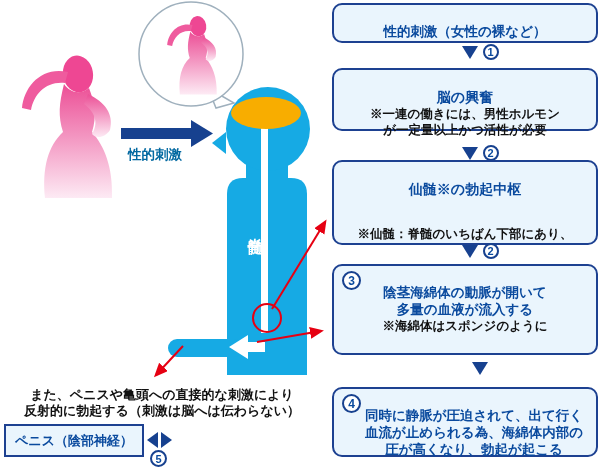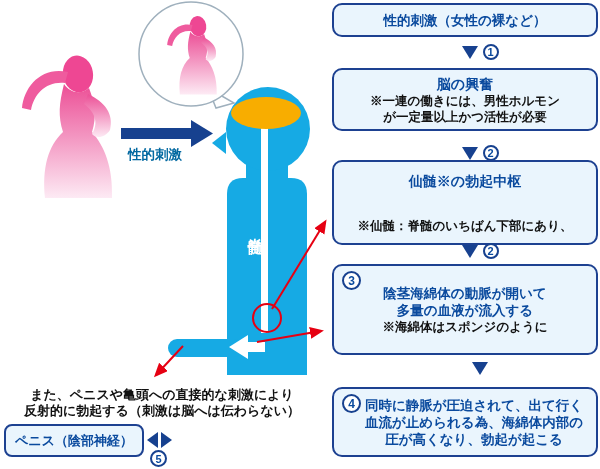--- a/index.html
+++ b/index.html
@@ -3,21 +3,21 @@
 <meta charset="utf-8">
 <style>
   html,body{margin:0;padding:0;background:#fff;}
   .stage{position:relative;width:600px;height:469px;background:#fff;overflow:hidden;
          font-family:"Liberation Sans", sans-serif;}
   .stage svg.art{position:absolute;left:0;top:0;}
 
   
   .fbox{position:absolute;left:332px;width:266px;background:#eaf5fd;border:2px solid #1d4191;
         border-radius:10px;box-sizing:border-box;display:flex;flex-direction:column;
-        justify-content:center;text-align:center;padding:8px 6px;}
+        justify-content:flex-start;text-align:center;padding:18px 6px;}
   .fbox .t{color:#0a4a9e;font-weight:bold;font-size:13.5px;line-height:17px;}
   .fbox .t.big{font-size:14px;line-height:18px;}
   .fbox .n{color:#111;font-weight:bold;font-size:12.5px;line-height:16px;}
   .badge{position:absolute;left:8px;top:5px;width:19px;height:19px;border:2px solid #17418f;
          border-radius:50%;background:#fff;color:#0a4a9e;font-size:12px;font-weight:bold;
          display:flex;align-items:center;justify-content:center;box-sizing:border-box;}
   .marker{position:absolute;left:380px;width:200px;display:flex;align-items:center;
           justify-content:center;gap:5px;}
   .tri{width:0;height:0;border-left:8px solid transparent;border-right:8px solid transparent;
        border-top:13px solid #17418f;}
@@ -27,21 +27,21 @@
 
   
   .stim-label{position:absolute;left:128px;top:146px;font-size:13.5px;font-weight:bold;color:#0369a1;}
   .spine-label{position:absolute;left:245px;top:226px;writing-mode:vertical-rl;color:#fff;
                font-size:15px;font-weight:bold;letter-spacing:2px;}
 
   
   .caption{position:absolute;left:0;top:387px;width:324px;text-align:center;font-size:13px;
            font-weight:bold;color:#111;line-height:16px;}
   .bbox{position:absolute;top:424px;height:33px;width:140px;background:#eaf5fd;
-        border:2px solid #1d4191;border-radius:8px;display:flex;align-items:center;
+        border:2px solid #1d4191;border-radius:0;display:flex;align-items:center;
         justify-content:center;color:#0a4a9e;font-weight:bold;font-size:13px;box-sizing:border-box;}
   .bbox.penis{left:4px;}
   .bbox.sacral{left:177px;}
   .harrows{position:absolute;left:147px;top:432px;display:flex;gap:3px;}
   .tri-l{width:0;height:0;border-top:8px solid transparent;border-bottom:8px solid transparent;
          border-right:11px solid #17418f;}
   .tri-r{width:0;height:0;border-top:8px solid transparent;border-bottom:8px solid transparent;
          border-left:11px solid #17418f;}
   .step5{position:absolute;left:150px;top:450px;width:17px;height:17px;}
 </style>

